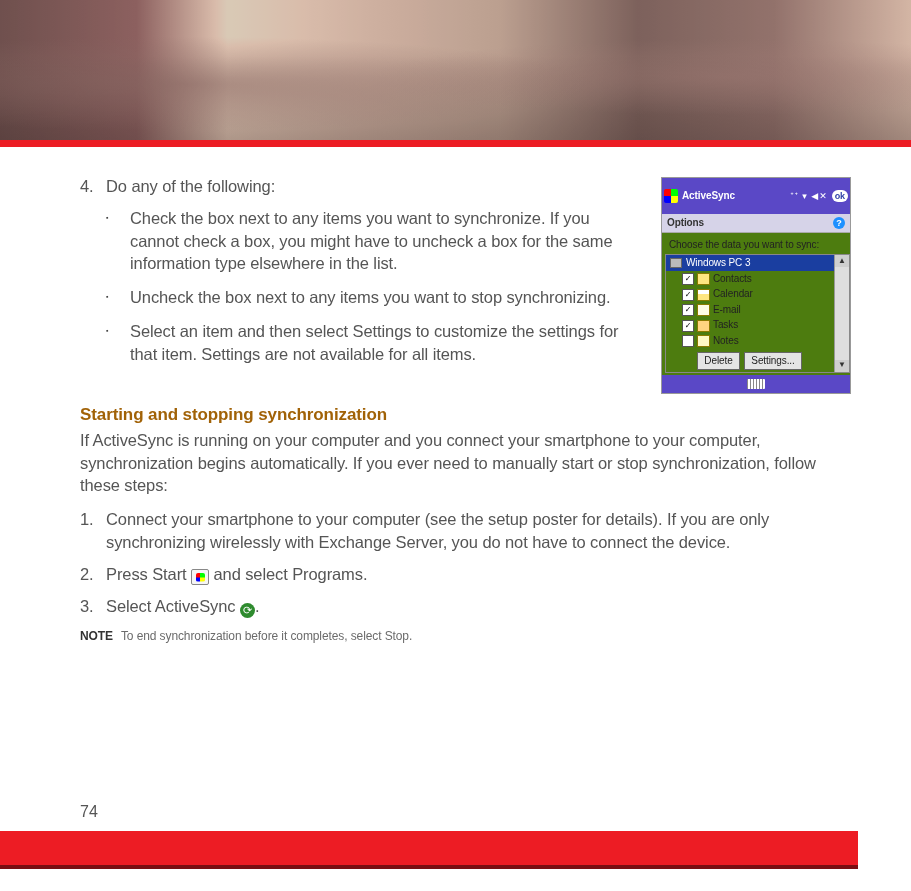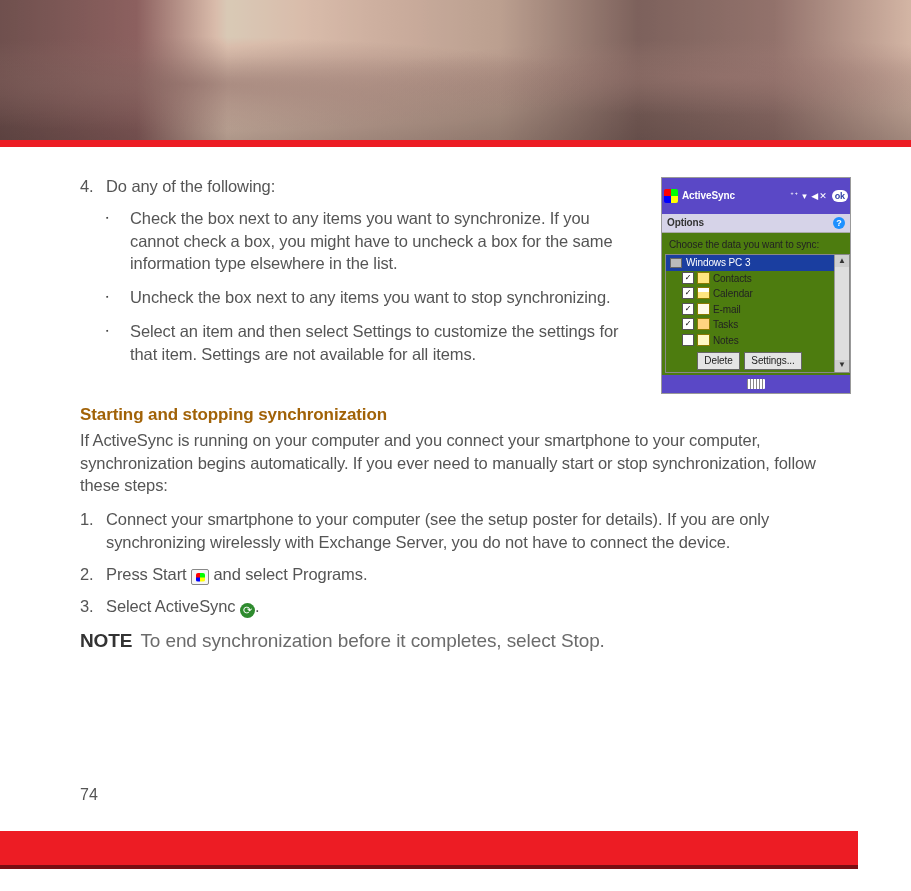--- a/index.html
+++ b/index.html
@@ -105,21 +105,21 @@
     display: flex;
     align-items: center;
     gap: 4px;
   }
   .pc-icon {
     width: 10px; height: 8px; background: #bbb;
     border: 1px solid #666; display: inline-block;
   }
   .tree-item {
     display: flex;
-    align-items: flex-start;
+    align-items: flex-end;
     gap: 3px;
     padding: 1px 2px 1px 16px;
     color: #222;
   }
   .cb {
     width: 10px; height: 10px; border: 1px solid #555;
     display: inline-flex; align-items: center; justify-content: center;
     font-size: 8px; line-height: 1; background: #fff;
   }
   .cb.checked::before { content: "✓"; color: #000; }
@@ -225,33 +225,33 @@
   }
   .inline-icon.activesync {
     border-radius: 50%;
     width: 15px; height: 15px;
     background: #2e8b2e;
     border: none;
     color: #fff;
     font-size: 11px;
   }
   .note-line {
-    font-size: 19px;
+    font-size: 12px;
     color: #6b6b6b;
     margin-top: 6px;
   }
   .note-line .note-label {
     font-weight: bold;
     margin-right: 8px;
     color: #333;
   }
   .page-number {
     position: absolute;
     left: 80px;
-    bottom: 87px;
+    bottom: 70px;
     font-size: 16px;
     color: #555;
   }
   .footer-red {
     position: absolute;
     left: 0;
     bottom: 26px;
     width: 858px;
     height: 34px;
     background: #ed1c24;

